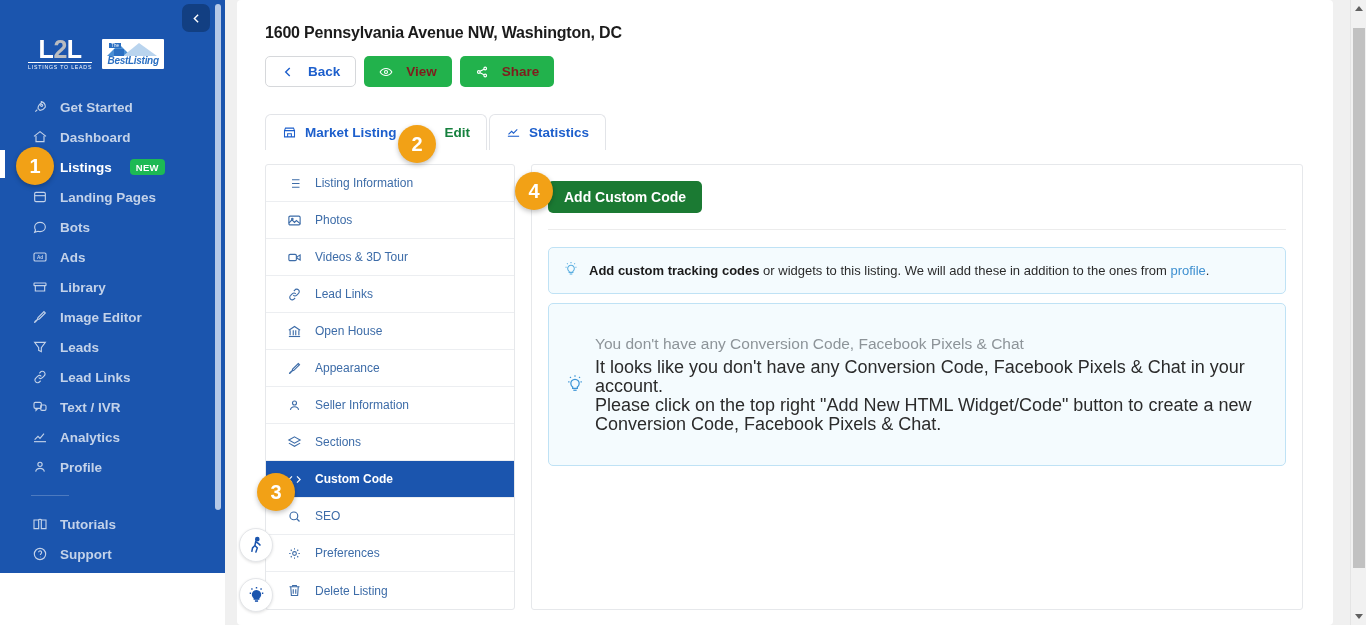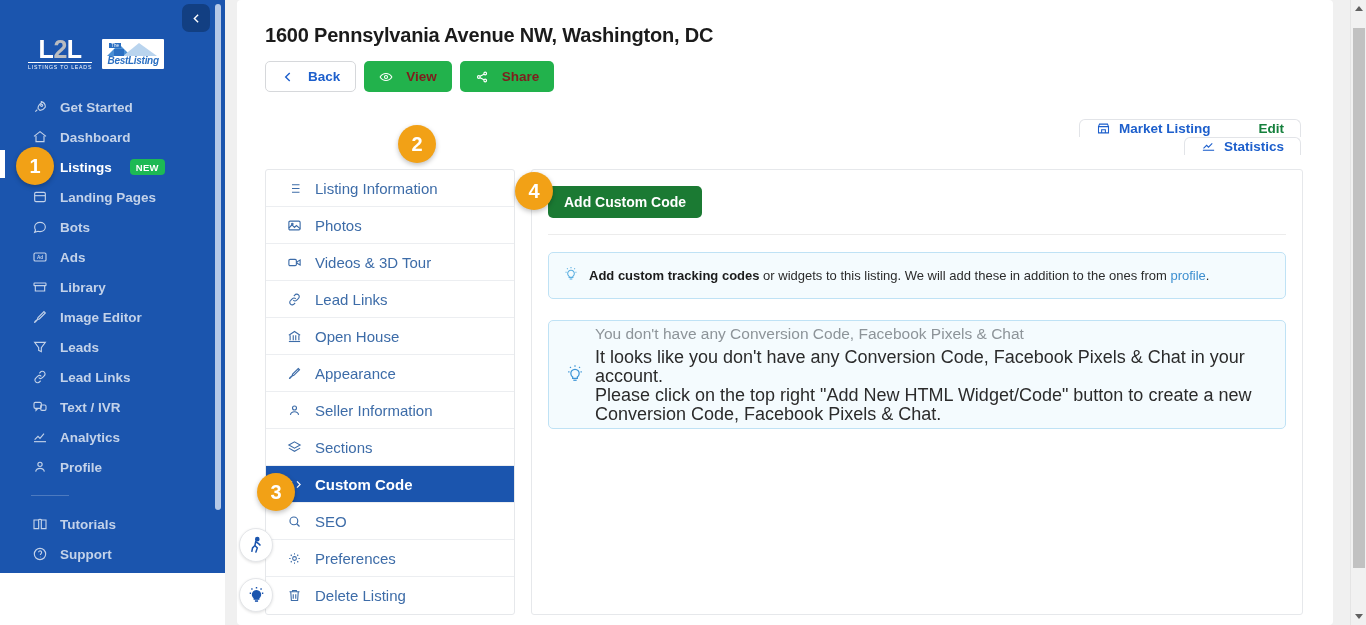--- a/index.html
+++ b/index.html
@@ -88,36 +88,36 @@
     position: relative; flex: 1; height: 625px;
     background: #f0f0f0; overflow: hidden;
   }
   .page-card {
     position: absolute; left: 12px; top: 0; right: 33px; bottom: 0;
     background: #ffffff; border-radius: 4px;
   }
   .page-inner { padding: 24px 30px 0 28px; }
 
   .page-title {
-    font-size: 20px; font-weight: 700; color: #1b1b1b;
+    font-size: 16px; font-weight: 700; color: #1b1b1b;
     letter-spacing: -0.2px; margin-bottom: 14px;
   }
   .btn-row { display: flex; gap: 8px; margin-bottom: 27px; }
   .btn {
     display: inline-flex; align-items: center; gap: 13px;
     height: 31px; padding: 0 15px; border-radius: 5px;
     font-size: 13.5px; font-weight: 700; cursor: pointer;
     border: none; white-space: nowrap;
   }
   .btn svg { width: 14px; height: 14px; }
   .btn-back { background: #ffffff; border: 1px solid #d6d8db; color: #1d5fcc; }
   .btn-green { background: #22b24c; color: #7f1d1d; }
 
   
-  .tabs { display: flex; align-items: flex-end; position: relative; height: 36px; flex-direction: column; }
+  .tabs { display: flex; align-items: flex-end; position: relative; height: 36px; }
   .tab {
     display: inline-flex; align-items: center; gap: 8px;
     height: 36px; padding: 0 16px;
     background: #ffffff; border: 1px solid #e2e4e8; border-bottom: none;
     border-radius: 6px 6px 0 0;
     font-size: 13.5px; font-weight: 700; color: #1d5fcc; cursor: pointer;
     margin-right: 2px;
   }
   .tab svg { width: 15px; height: 15px; }
   .tab .edit-lbl { color: #15803d; margin-left: 40px; }
@@ -129,21 +129,21 @@
   
   .body-split { display: flex; margin-top: 14px; gap: 16px; }
   .side-menu {
     width: 250px; flex: 0 0 250px;
     border: 1px solid #e6e8eb; border-radius: 3px;
     overflow: hidden; background: #ffffff;
   }
   .sm-item {
     display: flex; align-items: center; gap: 13px;
     height: 37px; padding-left: 20px;
-    font-size: 15px; color: #3d6ca8;
+    font-size: 12px; color: #3d6ca8;
     border-bottom: 1px solid #eceef1; cursor: pointer;
   }
   .sm-item:last-child { border-bottom: none; }
   .sm-item .ico { width: 16px; height: 16px; display:flex; align-items:center; justify-content:center; flex:0 0 16px; }
   .sm-item .ico svg { width: 15px; height: 15px; }
   .sm-item.active { background: #1b55ae; color: #ffffff; font-weight: 700; }
 
   .content-pane {
     flex: 1;
     border: 1px solid #e6e8eb; border-radius: 3px;
@@ -161,21 +161,21 @@
     margin-top: 17px;
     border: 1px solid #bfe2f5; border-radius: 5px;
     background: #f4fbfe; padding: 12px 14px;
     display: flex; gap: 10px; align-items: center;
   }
   .alert .bulb { flex: 0 0 16px; margin-top: 1px; }
   .alert .bulb svg { width: 16px; height: 16px; }
   .alert-line { font-size: 13px; color: #2b2b2b; line-height: 18px; }
   .alert-line b { font-weight: 700; color: #1b1b1b; }
   .alert-line a { color: #3d8fd0; text-decoration: none; }
-  .alert-big { margin-top: 21px; padding: 4px 16px; }
+  .alert-big { margin-top: 9px; padding: 31px 16px; }
   .alert-big .bulb { flex: 0 0 20px; margin-top: 2px; }
   .alert-big .bulb svg { width: 20px; height: 20px; }
   .alert-title { font-size: 15.5px; color: #8d9499; margin-bottom: 5px; }
   .alert-body { font-size: 18px; color: #2b2b2b; line-height: 19px; }
 
   
   .fab {
     position: absolute; width: 34px; height: 34px; border-radius: 50%;
     background: #ffffff; border: 1px solid #e4e6e9;
     display: flex; align-items: center; justify-content: center;

